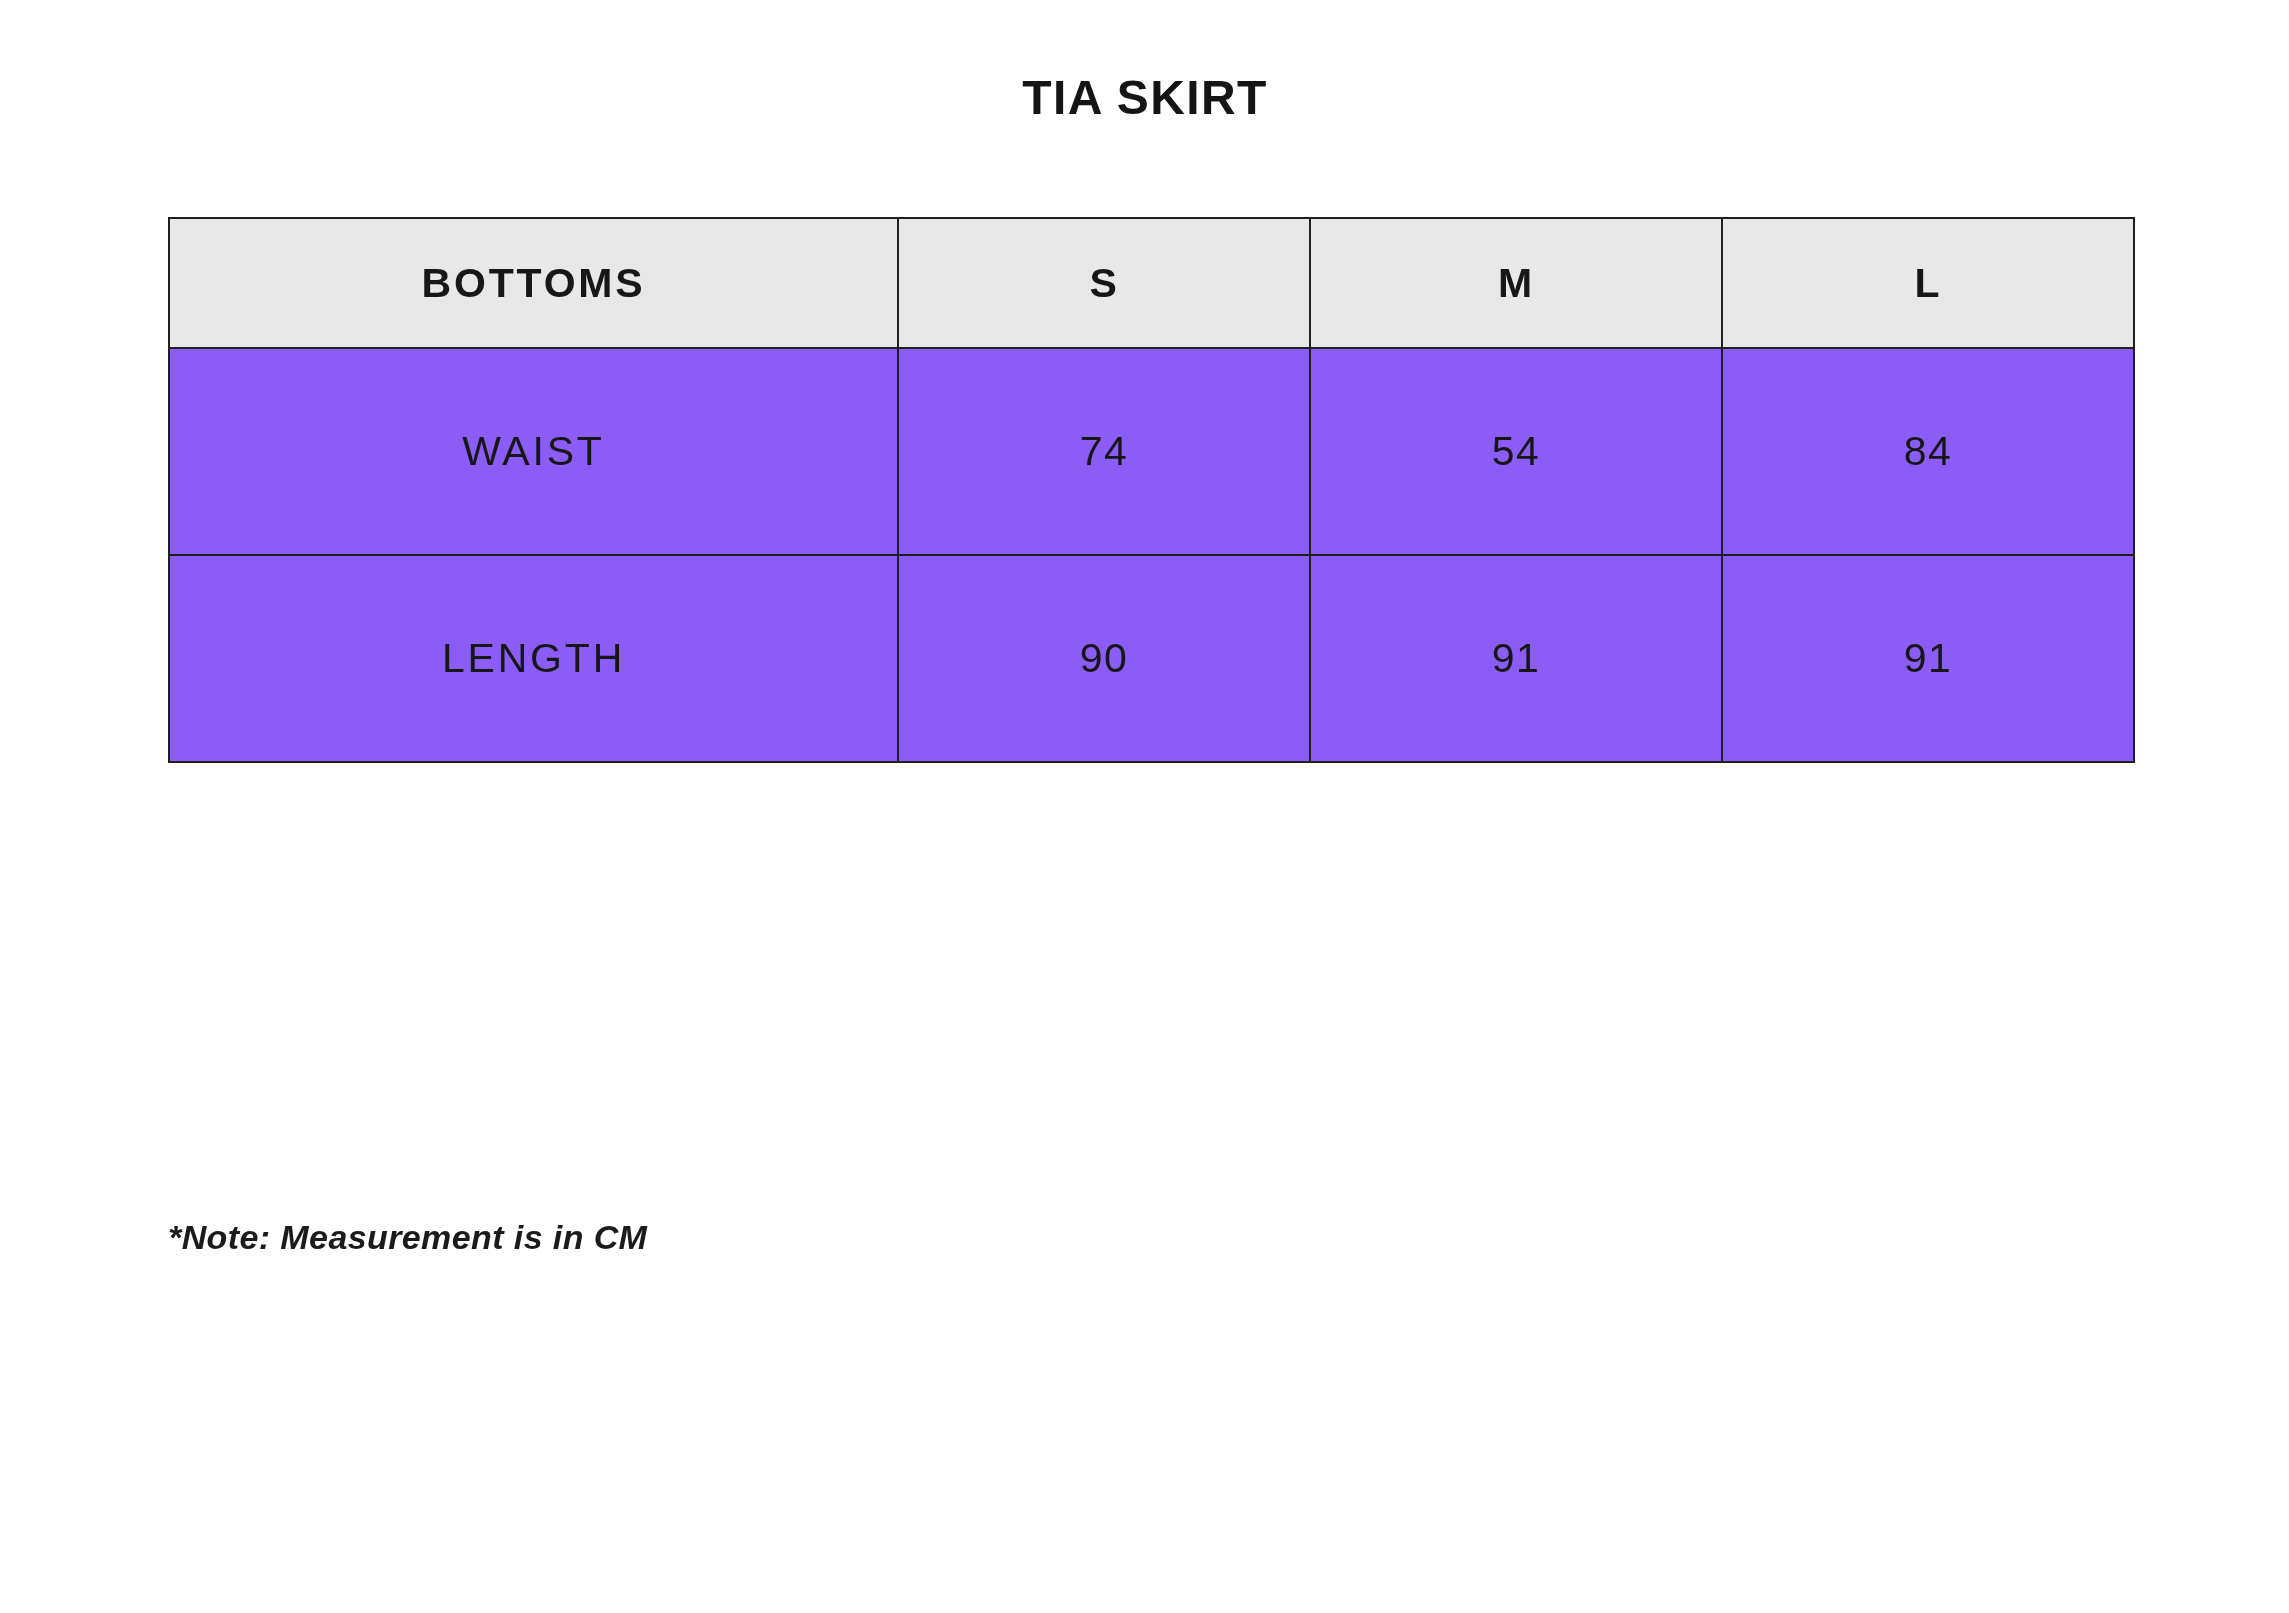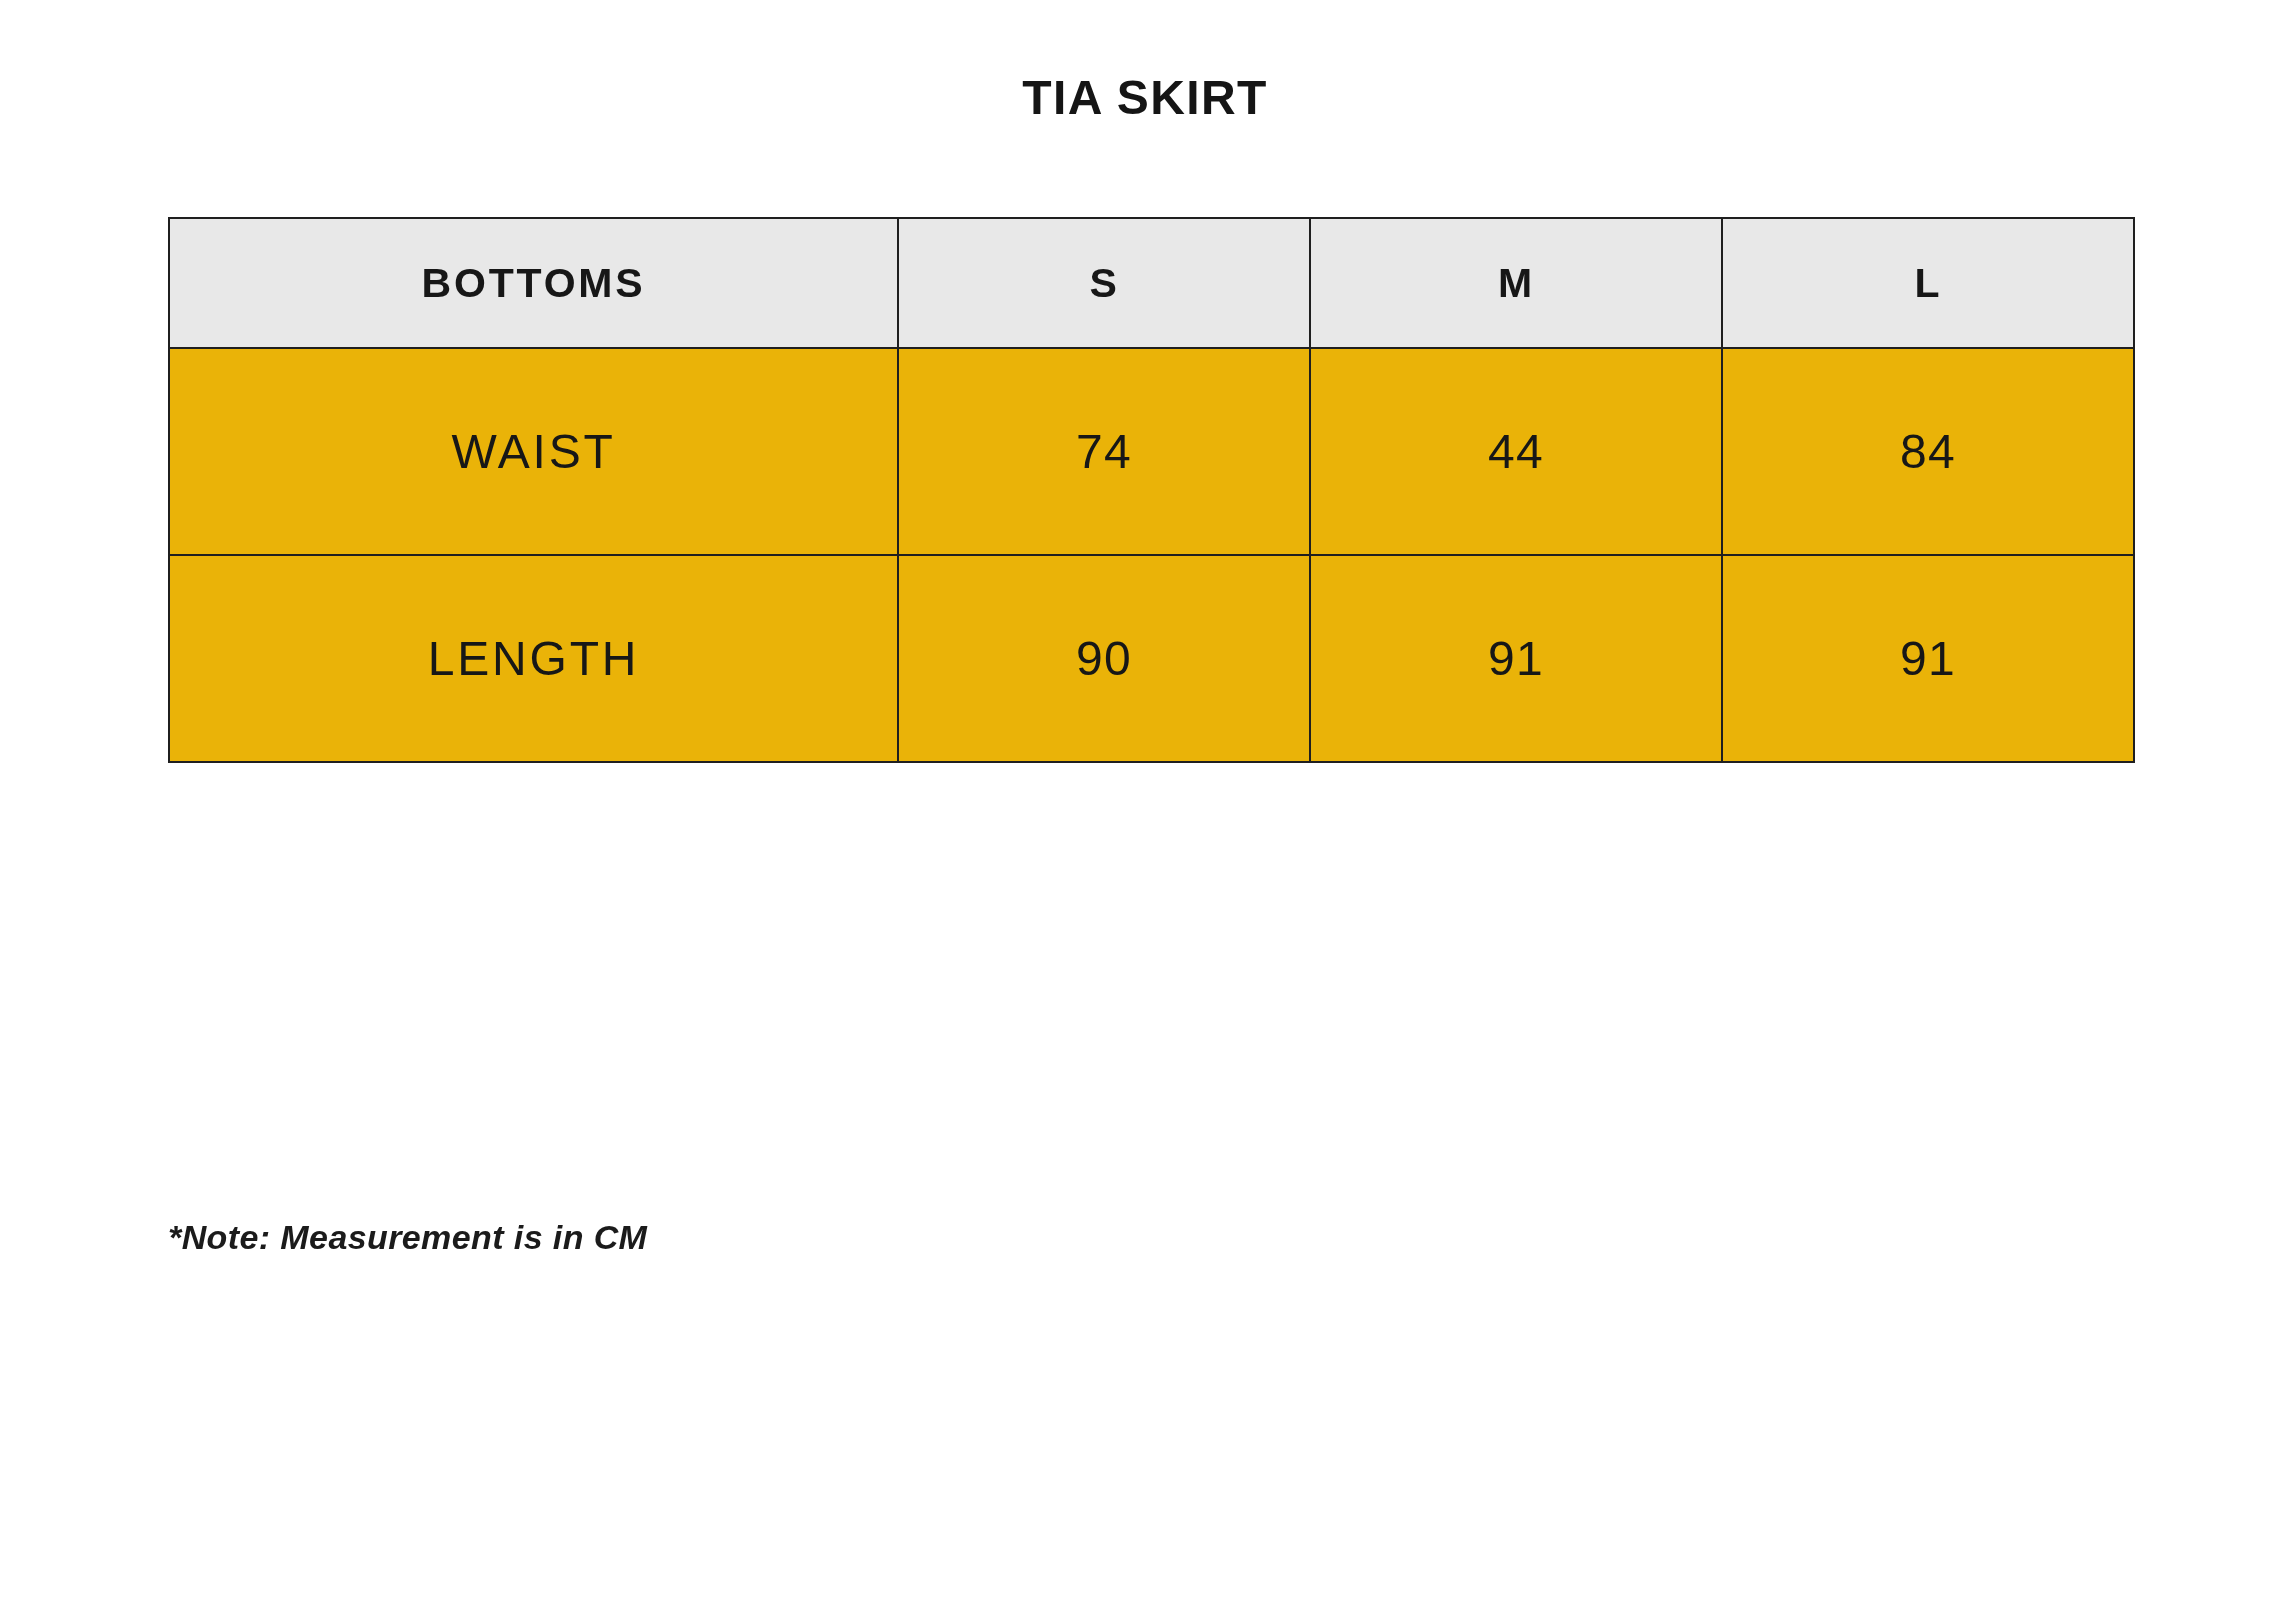--- a/index.html
+++ b/index.html
@@ -53,23 +53,23 @@
     height: 126px;
     font-size: 41px;
     font-weight: bold;
     letter-spacing: 1.8px;
   }
   table.size-chart thead th.label-col {
     letter-spacing: 2.8px;
   }
   table.size-chart tbody td {
     height: 203px;
-    font-size: 48px;
+    font-size: 41px;
     letter-spacing: 1.4px;
-    background: #eab308;
+    background: #8b5cf6;
   }
   table.size-chart tbody td.row-label {
     letter-spacing: 2.8px;
   }
   col.c-label { width: 729px; }
   col.c-size { width: 412px; }
   .note {
     position: absolute;
     left: 168px;
     top: 1218px;
@@ -100,21 +100,21 @@
           <th class="label-col">BOTTOMS</th>
           <th>S</th>
           <th>M</th>
           <th>L</th>
         </tr>
       </thead>
       <tbody>
         <tr>
           <td class="row-label">WAIST</td>
           <td>74</td>
-          <td>44</td>
+          <td>54</td>
           <td>84</td>
         </tr>
         <tr>
           <td class="row-label">LENGTH</td>
           <td>90</td>
           <td>91</td>
           <td>91</td>
         </tr>
       </tbody>
     </table>

